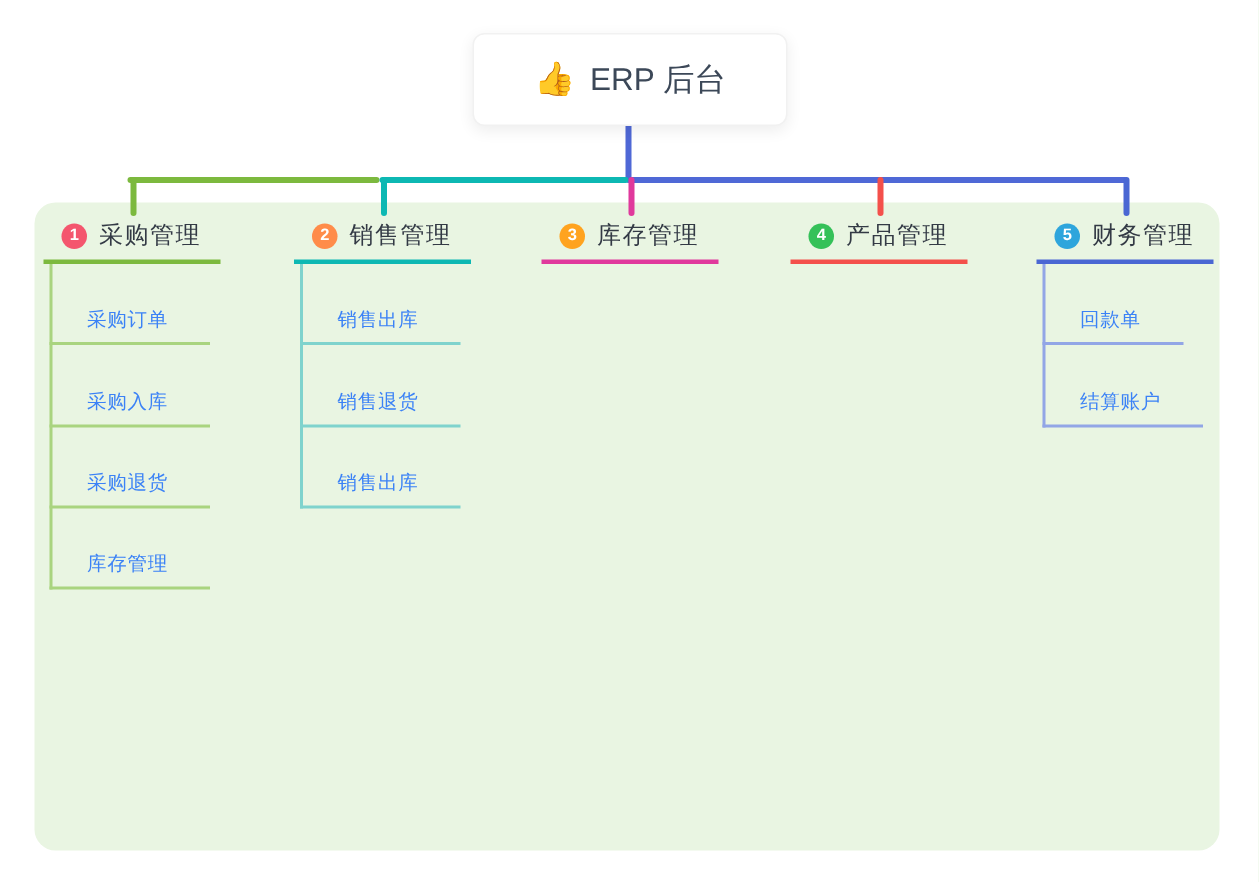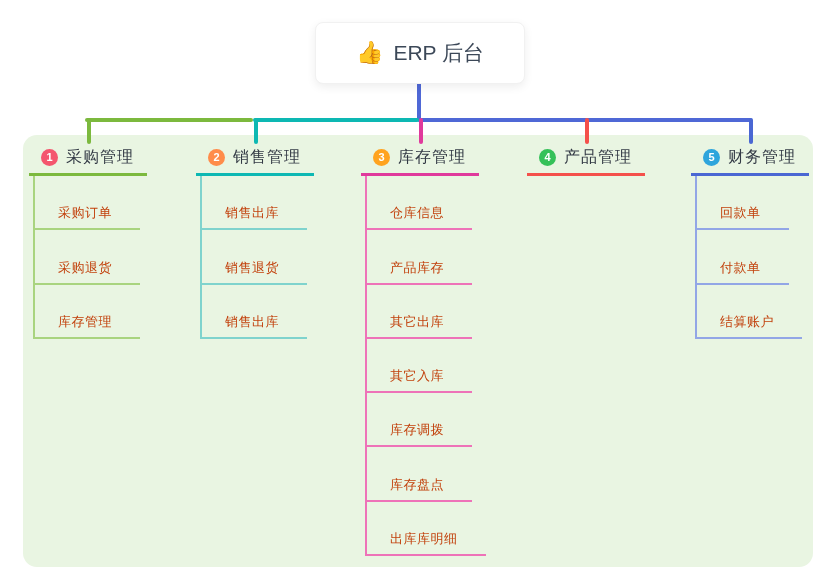--- a/index.html
+++ b/index.html
@@ -40,21 +40,21 @@
   .children::before{
     content:"";position:absolute;left:0;top:0;bottom:0;width:2px;
     background:var(--child-line);
   }
   .child{
     height:54.3px;display:flex;align-items:flex-end;width:fit-content;
     box-sizing:border-box;border-bottom:2px solid var(--child-line);
   }
   .child span{
     padding:0 28px 6px 25px;font-size:13px;letter-spacing:0.5px;
-    color:#c2410c;white-space:nowrap;
+    color:#3b82f6;white-space:nowrap;
   }
 </style>
 </head>
 <body>
 
 <div class="panel"></div>
 
 <div id="connector">
     <div class="cline" style="left: 417px; top: 82px; width: 4px; height: 40px; background: rgb(79, 104, 214);"></div>
     <div class="cline" style="left: 85px; top: 118px; width: 168px; height: 4px; background: rgb(124, 185, 62);"></div>
@@ -76,20 +76,23 @@
   <div class="branch" style="left: 29px; --line: #7cb93e; --child-line: #a9d47f; --badge: #f4566e;">
     <div class="branch-header">
       <span class="badge">1</span>
       <span class="branch-title">采购管理</span>
     </div>
     <ul class="children">
         <li class="child">
           <span>采购订单</span>
         </li>
         <li class="child">
+          <span>采购入库</span>
+        </li>
+        <li class="child">
           <span>采购退货</span>
         </li>
         <li class="child">
           <span>库存管理</span>
         </li>
       </ul>
   </div>
 
   <div class="branch" style="left: 196px; --line: #0db8b3; --child-line: #7fd3cd; --badge: #ff8c4a;">
     <div class="branch-header">
@@ -107,62 +110,36 @@
           <span>销售出库</span>
         </li>
       </ul>
   </div>
 
   <div class="branch" style="left: 361px; --line: #e0399c; --child-line: #ee72b8; --badge: #ffa31f;">
     <div class="branch-header">
       <span class="badge">3</span>
       <span class="branch-title">库存管理</span>
     </div>
-    <ul class="children">
-        <li class="child">
-          <span>仓库信息</span>
-        </li>
-        <li class="child">
-          <span>产品库存</span>
-        </li>
-        <li class="child">
-          <span>其它出库</span>
-        </li>
-        <li class="child">
-          <span>其它入库</span>
-        </li>
-        <li class="child">
-          <span>库存调拨</span>
-        </li>
-        <li class="child">
-          <span>库存盘点</span>
-        </li>
-        <li class="child">
-          <span>出库库明细</span>
-        </li>
-      </ul>
   </div>
 
   <div class="branch" style="left: 527px; --line: #f4504b; --child-line: #f7918d; --badge: #35c159;">
     <div class="branch-header">
       <span class="badge">4</span>
       <span class="branch-title">产品管理</span>
     </div>
   </div>
 
   <div class="branch" style="left: 691px; --line: #4a67d3; --child-line: #92a6e6; --badge: #2ea5dc;">
     <div class="branch-header">
       <span class="badge">5</span>
       <span class="branch-title">财务管理</span>
     </div>
     <ul class="children">
         <li class="child">
           <span>回款单</span>
         </li>
         <li class="child">
-          <span>付款单</span>
-        </li>
-        <li class="child">
           <span>结算账户</span>
         </li>
       </ul>
   </div>
 </div>
 
 </body></html>

